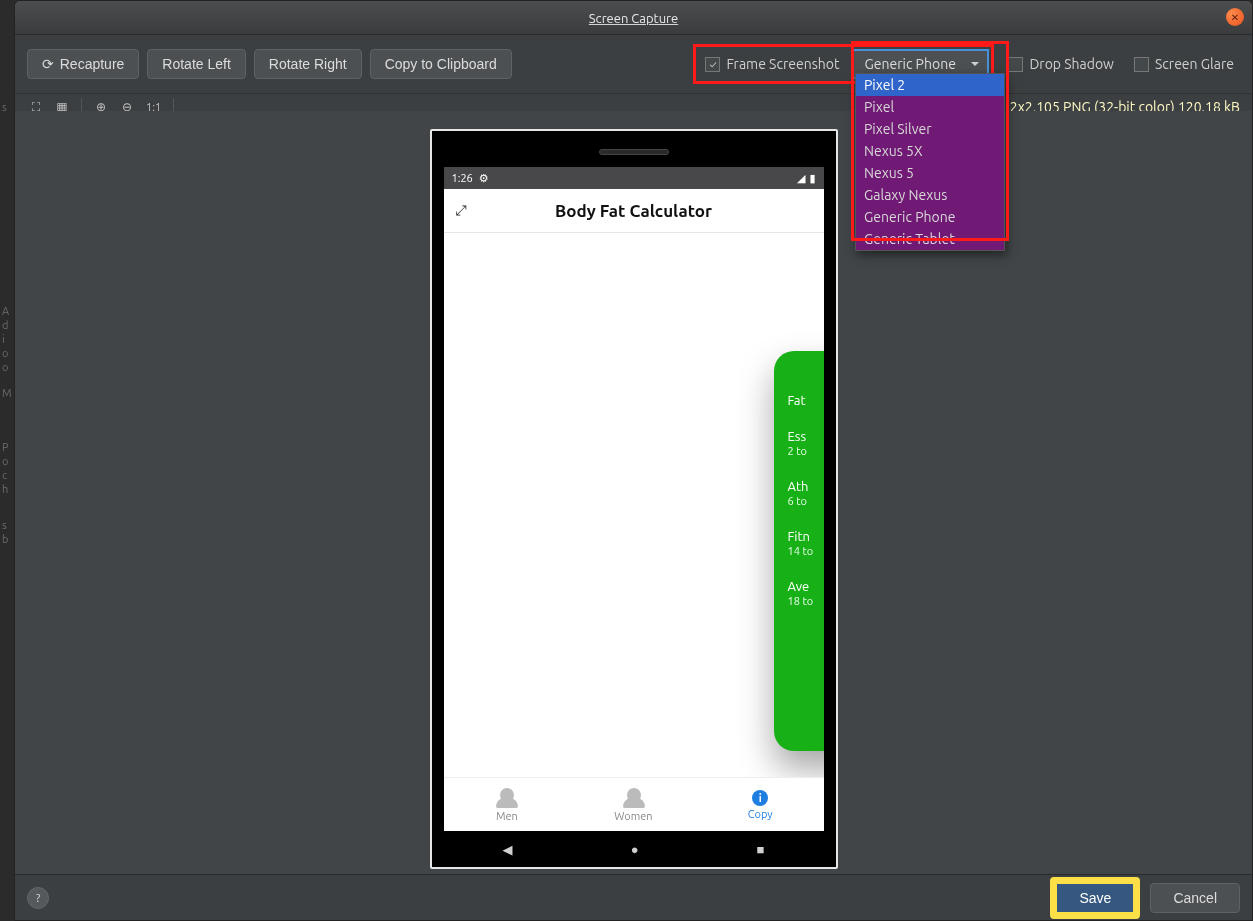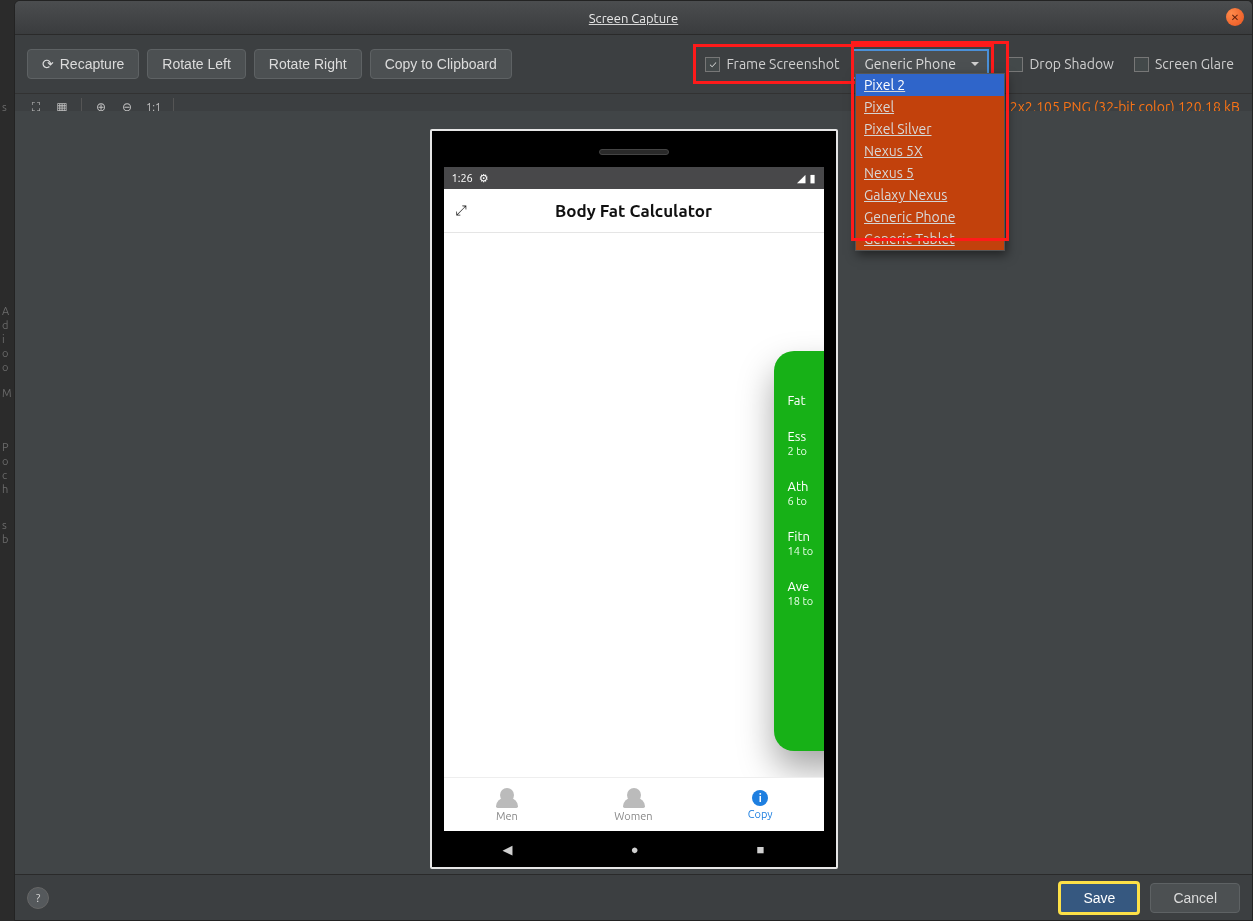--- a/index.html
+++ b/index.html
@@ -119,25 +119,24 @@
   width: 0; height: 0;
   border-left: 4px solid transparent;
   border-right: 4px solid transparent;
   border-top: 4px solid #cfcfcf;
 }
 .dropdown-panel {
   position: absolute;
   left: 840px;
   top: 72px;
   width: 150px;
-  background: #c2410c;
+  background: #701a75;
   border: 1px solid #555;
   box-shadow: 2px 4px 10px rgba(0,0,0,0.5);
   z-index: 50;
-  text-decoration: underline;
 }
 .dropdown-panel .item {
   padding: 1px 8px;
   font-size: 14px;
   color: #d8d8d8;
   cursor: pointer;
   line-height: 20px;
 }
 .dropdown-panel .item.sel {
   background: #2f65ca;
@@ -176,21 +175,21 @@
 }
 .icon-sep {
   width: 1px;
   height: 18px;
   background: #555;
   margin: 0 4px;
 }
 .status-text {
   position: absolute;
   right: 12px;
-  color: #f97316;
+  color: #fef9c3;
   font-size: 14px;
 }
 .preview-canvas {
   position: absolute;
   left: 0;
   right: 0;
   top: 110px;
   bottom: 46px;
   background: #414547;
   overflow: hidden;
@@ -347,21 +346,21 @@
   border-radius: 50%;
   display: flex;
   align-items: center;
   justify-content: center;
   cursor: pointer;
   color: #d4d4d4;
   font-size: 12px;
 }
 .primary-btn {
   background: #365880;
-  border: 3px solid #fde047;
+  border: 7px solid #fde047;
   color: #fff;
 }
 .left-gutter {
   position: absolute;
   left: 0; top: 0;
   width: 14px;
   height: 100%;
   background: #2b2b2b;
   color: #6b6b6b;
   font-size: 11px;

